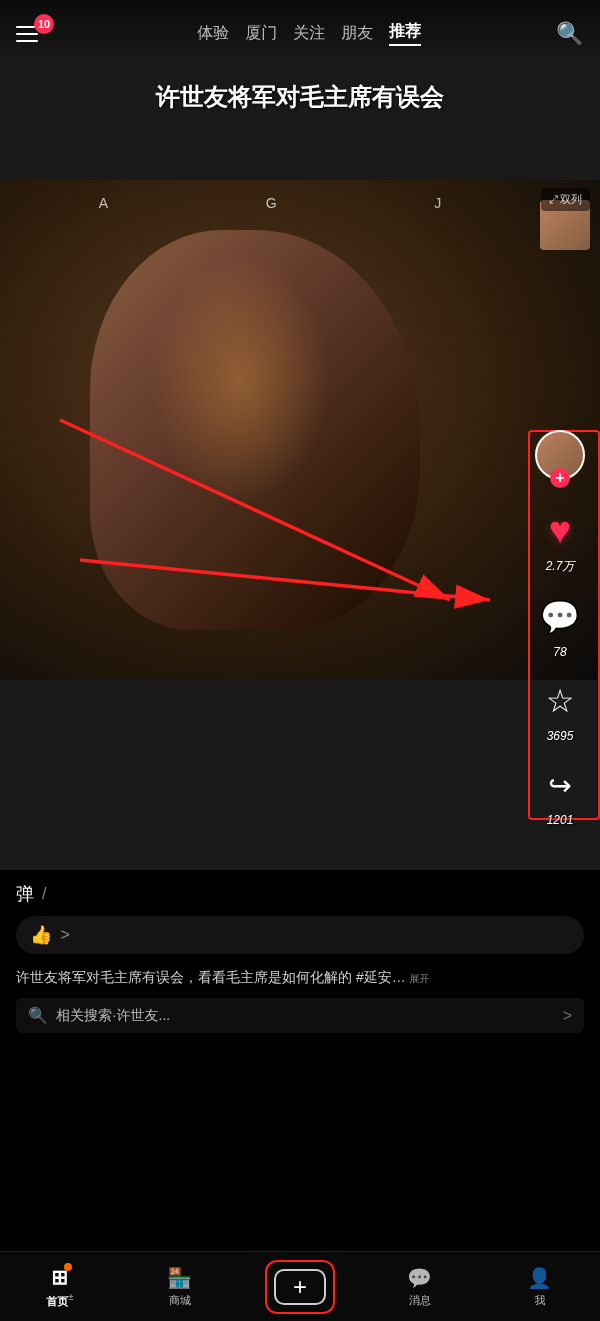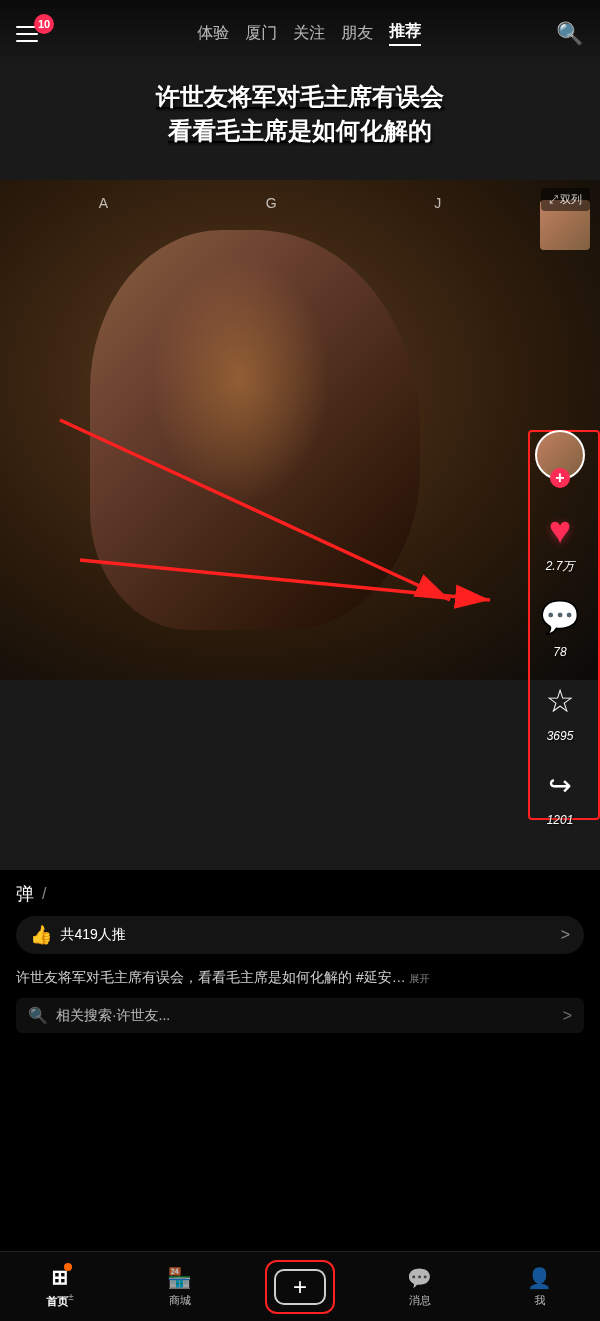--- a/index.html
+++ b/index.html
@@ -86,21 +86,20 @@
     }
 
     
     .video-title-overlay {
       position: absolute;
       top: 80px;
       left: 0; right: 0;
       text-align: center;
       z-index: 5;
       padding: 0 20px;
-      text-decoration: underline;
     }
     .video-title-text {
       color: #fff;
       font-size: 24px;
       font-weight: bold;
       line-height: 1.4;
       text-shadow: 1px 1px 3px rgba(0,0,0,0.8);
     }
 
     
@@ -486,21 +485,20 @@
   </div>
   <div class="nav-search">🔍</div>
 </div>
 
 <div class="video-container">
   <div class="video-bg"></div>
 
   <div class="video-title-overlay">
     <div class="video-title-text">
       <span>许世友将军对毛主席有误会</span><br>
-      <span>看看毛主席是如何化解的</span>
     </div>
   </div>
 
   <div class="video-labels">
     <span class="video-label">A</span>
     <span class="video-label">G</span>
     <span class="video-label">J</span>
   </div>
 
   <div class="expand-btn">
@@ -577,21 +575,20 @@
 
 <div class="bottom-content">
 
   <div class="danmaku-row">
     <span class="danmaku-icon">弹</span>
     <span style="color:rgba(255,255,255,0.5); font-size:16px;">/</span>
   </div>
 
   <div class="recommend-row">
     <span class="thumb-icon">👍</span>
-    <span class="recommend-text">共419人推</span>
     <span class="recommend-arrow">&gt;</span>
   </div>
 
   <div class="description">
     <span>许世友将军对毛主席有误会，看看毛主席是如何化解的 #延安…</span>
     <span class="desc-expand">展开</span>
   </div>
 
   <div class="search-row">
     <span class="search-row-icon">🔍</span>

